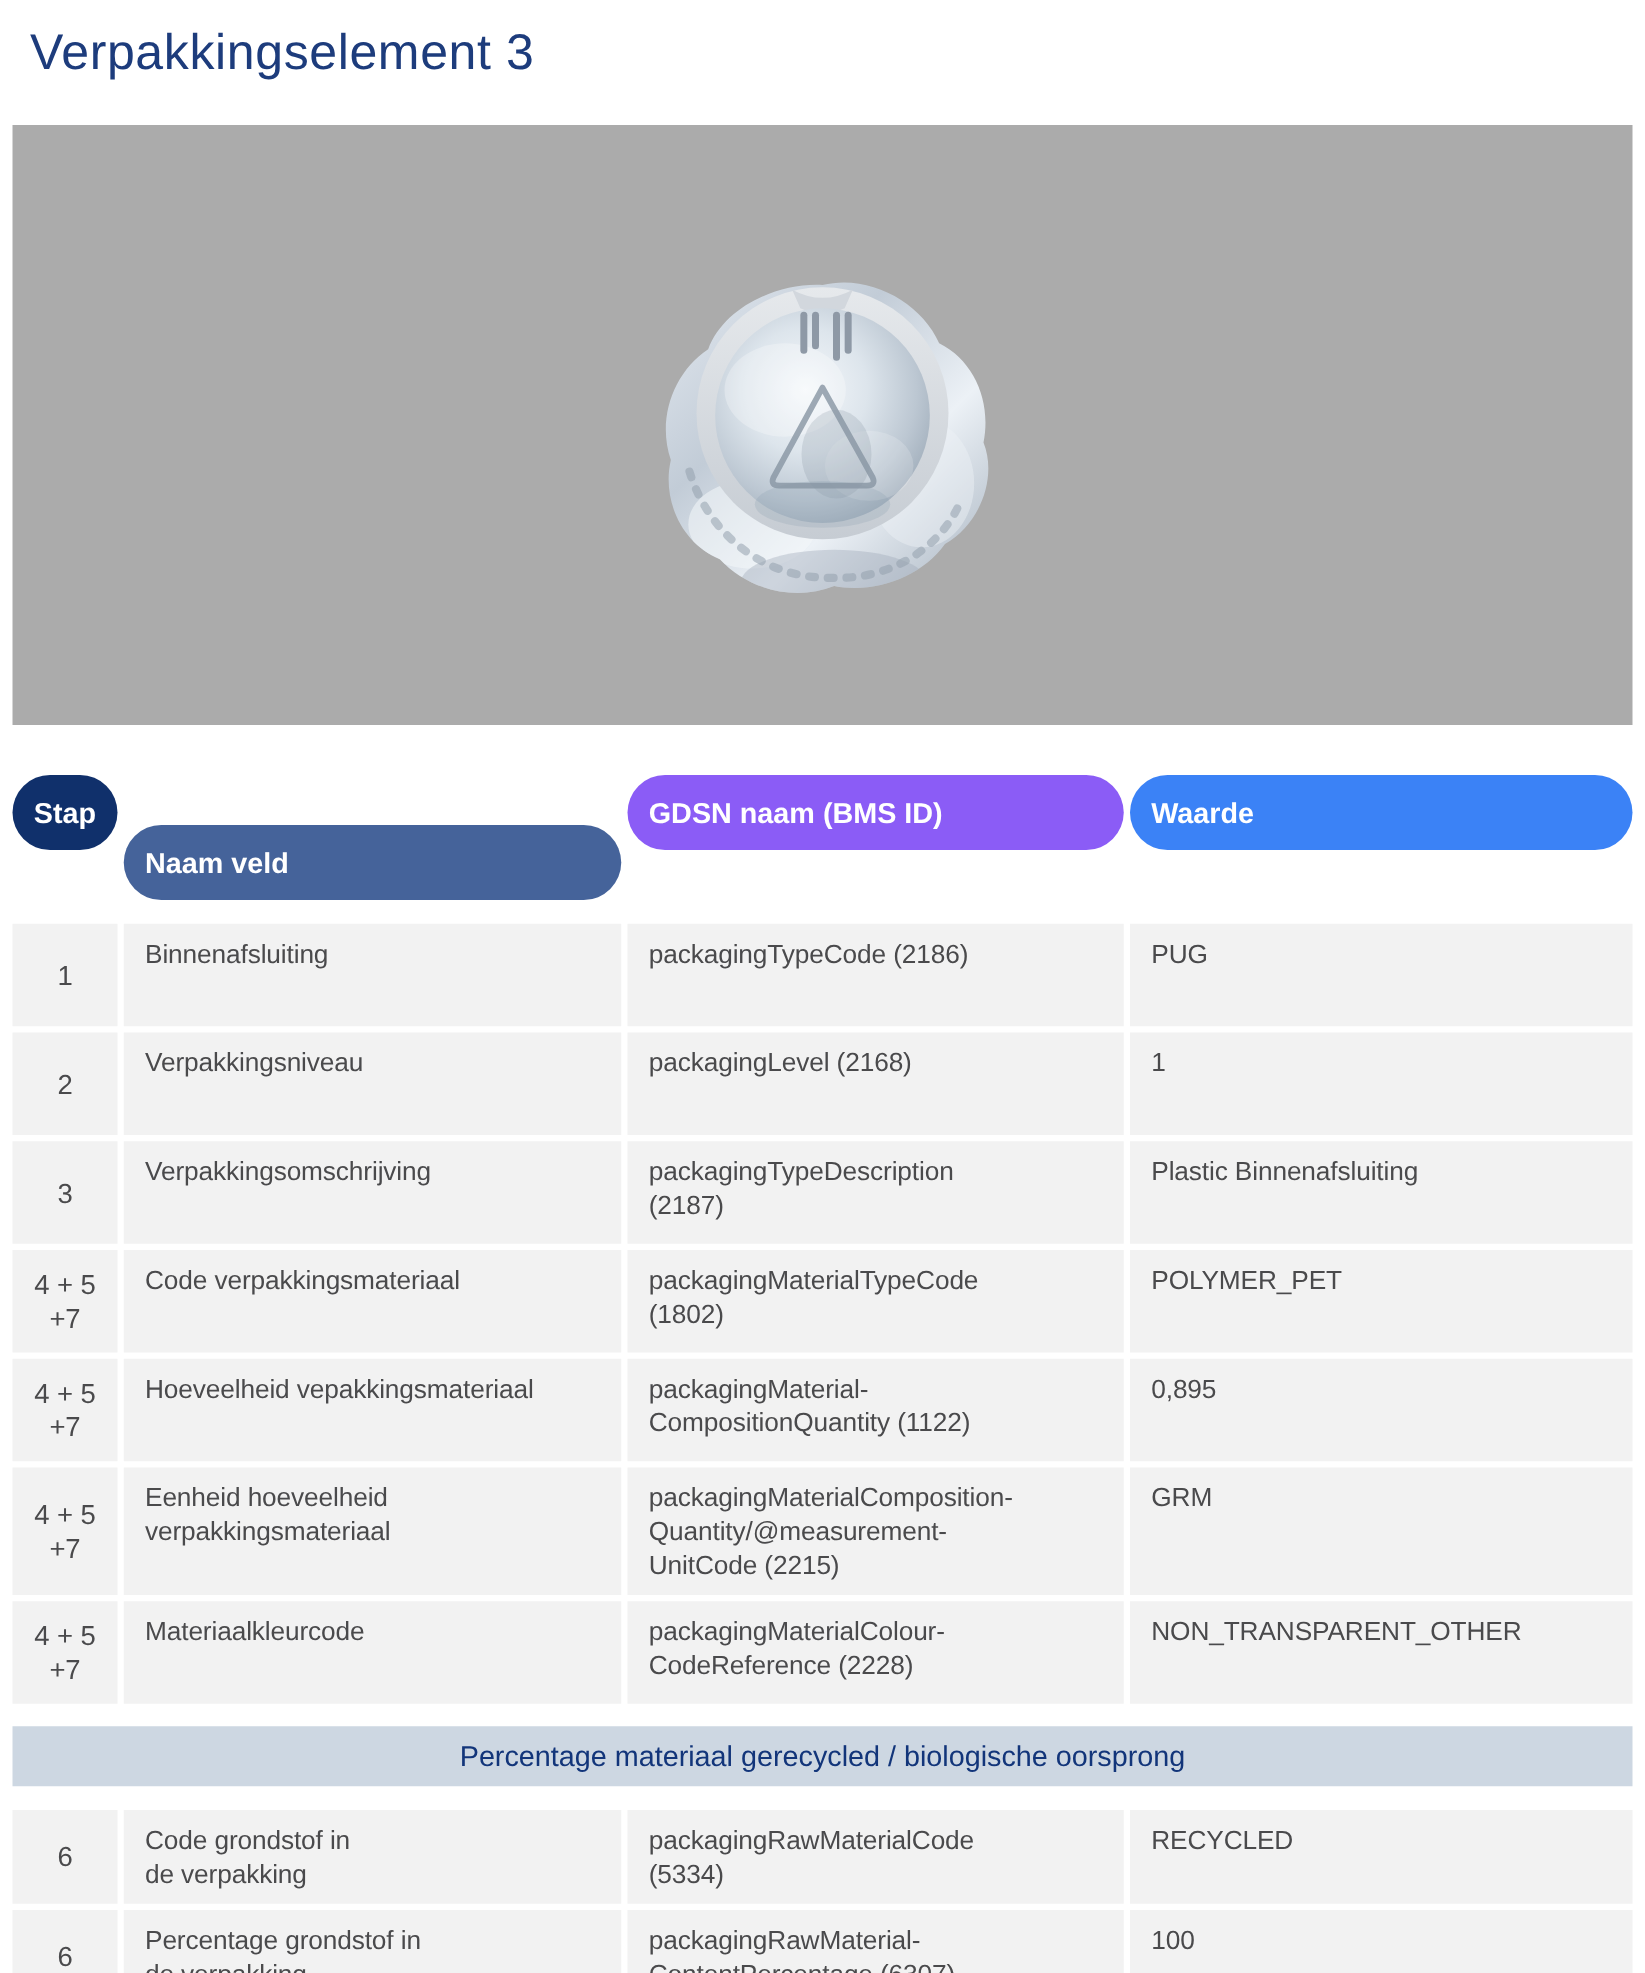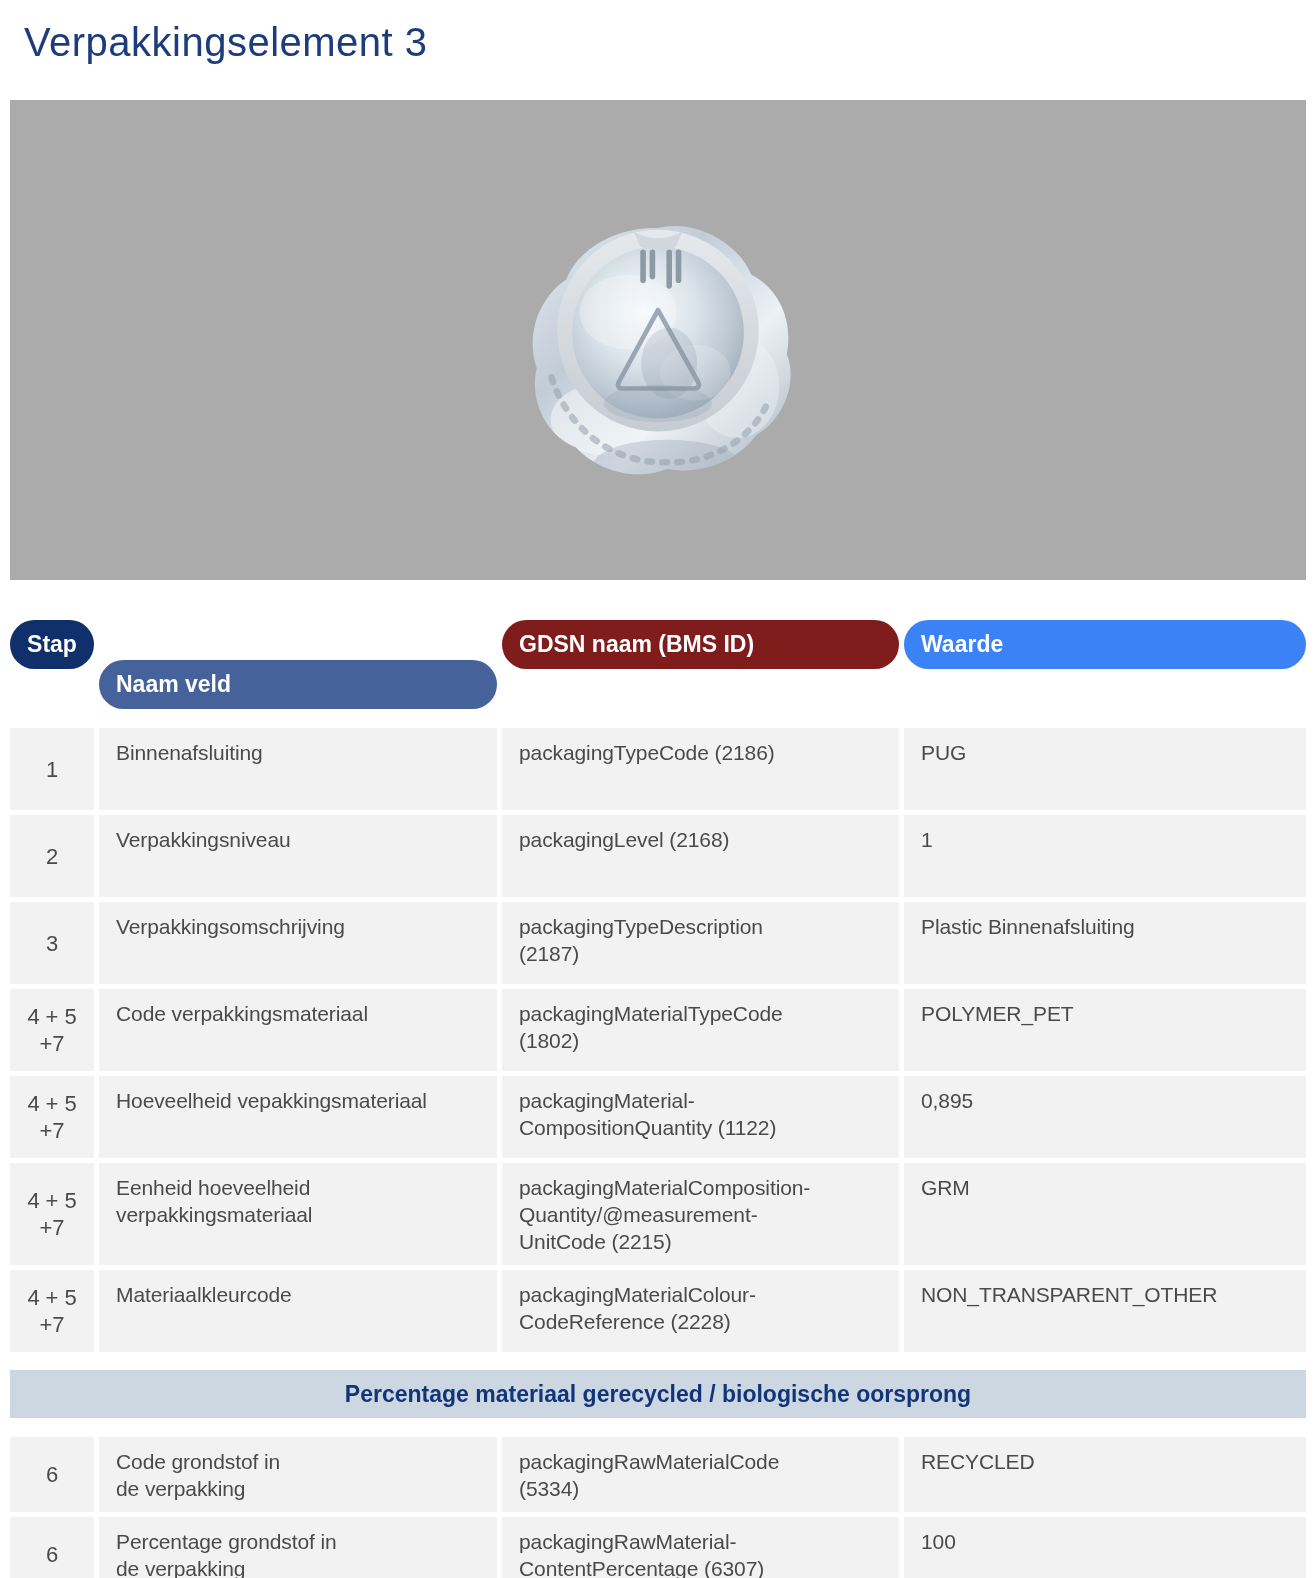--- a/index.html
+++ b/index.html
@@ -31,32 +31,32 @@
   }
 
   
   .tbl { margin-top: 40px; }
   .grid-row {
     display: grid;
     grid-template-columns: 84px 398px 397px 1fr;
     gap: 5px;
   }
   .head .cell {
-    height: 49px;
+    height: 60px;
     display: flex;
     align-items: center;
     color: #ffffff;
     font-size: 23px;
     font-weight: bold;
     padding-left: 17px;
     border-radius: 31px;
   }
   .head .c-step { background: #10306b; justify-content: center; padding-left: 0; }
   .head .c-name { background: #45639a; margin-top: 40px; }
-  .head .c-gdsn { background: #7f1d1d; }
+  .head .c-gdsn { background: #8b5cf6; }
   .head .c-value { background: #3b82f6; }
 
   .rows { margin-top: 19px; display: flex; flex-direction: column; gap: 5px; }
   .row .cell {
     background: #f2f2f2;
     font-size: 21px;
     line-height: 27px;
     white-space: pre-line;
     padding: 11px 16px 10px 17px;
     letter-spacing: -0.1px;
@@ -74,21 +74,21 @@
   }
 
   .section-banner {
     margin: 13px 0 14px 0;
     height: 48px;
     background: #cdd7e2;
     display: flex;
     align-items: center;
     justify-content: center;
     font-size: 23px;
-    font-weight: bold;
+    font-weight: normal;
     color: #12357a;
   }
 </style>
 </head>
 <body>
 
 <div class="page">
 
   <h1 class="page-title">Verpakkingselement 3</h1>
 

